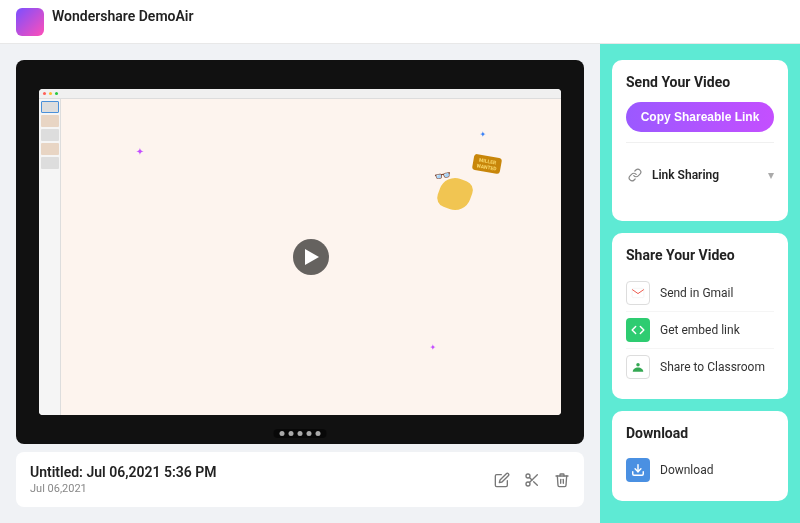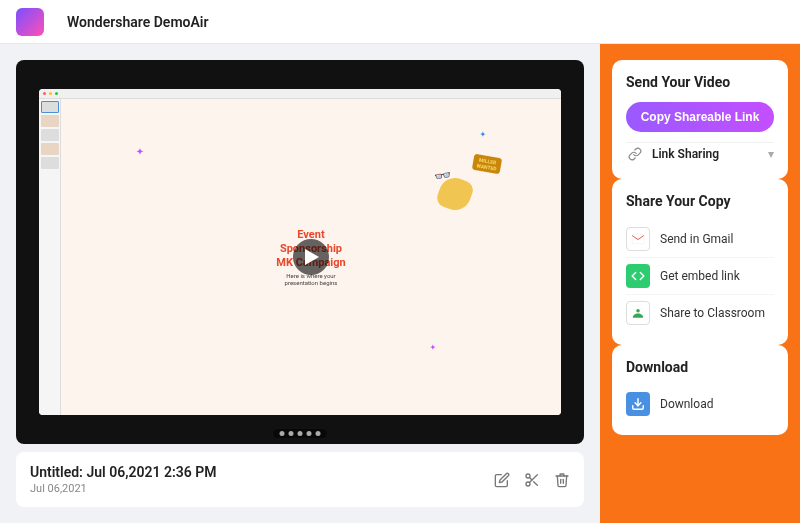--- a/index.html
+++ b/index.html
@@ -19,22 +19,22 @@
       height: 44px;
       display: flex;
       align-items: center;
       justify-content: space-between;
       padding: 0 16px;
       border-bottom: 1px solid #e8e8e8;
       flex-shrink: 0;
     }
     .header-left {
       display: flex;
-      align-items: center;
-      gap: 23px;
+      align-items: flex-start;
+      gap: 8px;
     }
     .logo-icon {
       width: 28px;
       height: 28px;
       background: linear-gradient(135deg, #7b4fff, #ff4fb8);
       border-radius: 6px;
     }
     .logo-text {
       font-size: 14px;
       font-weight: 600;
@@ -215,25 +215,25 @@
     .action-icon {
       cursor: pointer;
       color: #666;
       display: flex;
       align-items: center;
     }
 
     
     .right-panel {
       width: 200px;
-      background: #f97316;
+      background: #5eead4;
       padding: 16px 12px;
       display: flex;
       flex-direction: column;
-      gap: 0;
+      gap: 12px;
       overflow-y: auto;
       flex-shrink: 0;
     }
 
     .section-card {
       background: #fff;
       border-radius: 10px;
       padding: 14px;
     }
 
@@ -254,21 +254,21 @@
       font-size: 12px;
       font-weight: 600;
       cursor: pointer;
       margin-bottom: 10px;
     }
 
     .link-sharing-row {
       display: flex;
       align-items: center;
       gap: 8px;
-      padding: 2px 0;
+      padding: 23px 0;
       border-top: 1px solid #f0f0f0;
     }
     .link-icon {
       width: 18px;
       height: 18px;
       display: flex;
       align-items: center;
       justify-content: center;
       color: #777;
       flex-shrink: 0;
@@ -384,43 +384,39 @@
           <div style="position:absolute;top:10%;right:15%;color:#3b82f6;font-size:8px;">✦</div>
 
           <div style="position:absolute;right:18%;top:25%;width:32px;height:32px;background:#f0c040;border-radius:50% 30% 50% 30%;transform:rotate(20deg);opacity:0.9;"></div>
 
           <div style="position:absolute;right:22%;top:22%;font-size:14px;transform:rotate(-10deg);">👓</div>
 
           <div style="position:absolute;right:12%;top:18%;background:#c8860a;border-radius:3px;padding:2px 4px;transform:rotate(10deg);">
             <div style="font-size:5px;font-weight:900;color:#f5d060;text-align:center;">MILLER<br>WANTED</div>
           </div>
 
-          <div class="slide-content">
-            <div class="slide-title">Event<br>Sponsorship<br>MK Campaign</div>
-            <div class="slide-subtitle">Here is where your<br>presentation begins</div>
-          </div>
 
           <div class="play-overlay">
             <div class="play-triangle"></div>
           </div>
         </div>
       </div>
 
       <div class="toolbar-bar">
         <div class="toolbar-dot"></div>
         <div class="toolbar-dot"></div>
         <div class="toolbar-dot"></div>
         <div class="toolbar-dot"></div>
         <div class="toolbar-dot"></div>
       </div>
     </div>
 
     <div class="video-info">
       <div class="video-title-area">
-        <div class="video-title">Untitled: Jul 06,2021 2:36 PM</div>
+        <div class="video-title">Untitled: Jul 06,2021 5:36 PM</div>
         <div class="video-date">Jul 06,2021</div>
       </div>
       <div class="video-actions">
 
         <div class="action-icon">
           <svg width="16" height="16" viewBox="0 0 24 24" fill="none" stroke="#777" stroke-width="2" stroke-linecap="round" stroke-linejoin="round">
             <path d="M11 4H4a2 2 0 0 0-2 2v14a2 2 0 0 0 2 2h14a2 2 0 0 0 2-2v-7"></path>
               <path d="M18.5 2.5a2.121 2.121 0 0 1 3 3L12 15l-4 1 1-4 9.5-9.5z"></path>
           </svg>
         </div>
@@ -462,21 +458,21 @@
           </svg>
         </div>
         <div class="link-info">
           <div class="link-title">Link Sharing</div>
         </div>
         <span class="chevron">▾</span>
       </div>
     </div>
 
     <div class="section-card">
-      <div class="section-title">Share Your Copy</div>
+      <div class="section-title">Share Your Video</div>
 
 
       <div class="share-item">
         <div class="share-icon-box gmail-bg">
           <svg width="14" height="14" viewBox="0 0 24 24">
             <path d="M4 4h16c1.1 0 2 .9 2 2v12c0 1.1-.9 2-2 2H4c-1.1 0-2-.9-2-2V6c0-1.1.9-2 2-2z" fill="#fff" stroke="#ddd" stroke-width="0.5"></path>
             <polyline points="2,6 12,13 22,6" fill="none" stroke="#ea4335" stroke-width="1.5"></polyline>
           </svg>
         </div>
         <span class="share-label">Send in Gmail</span>

